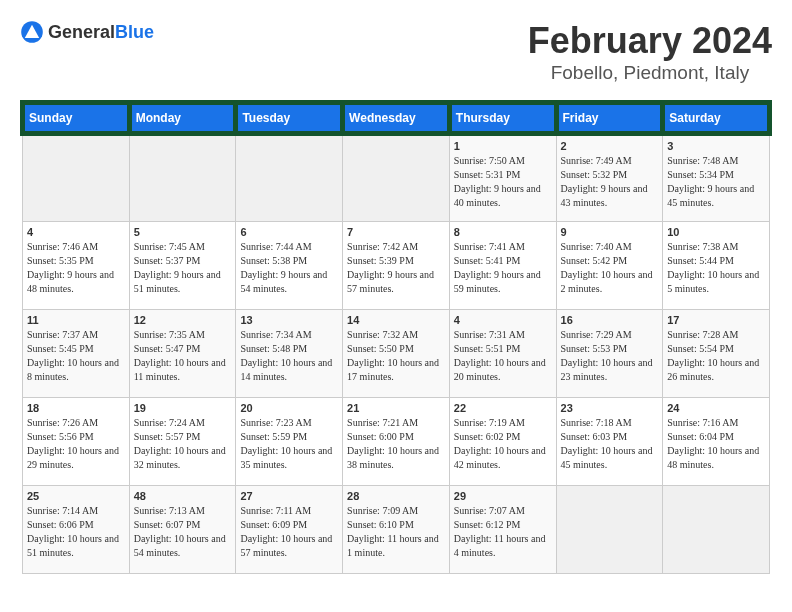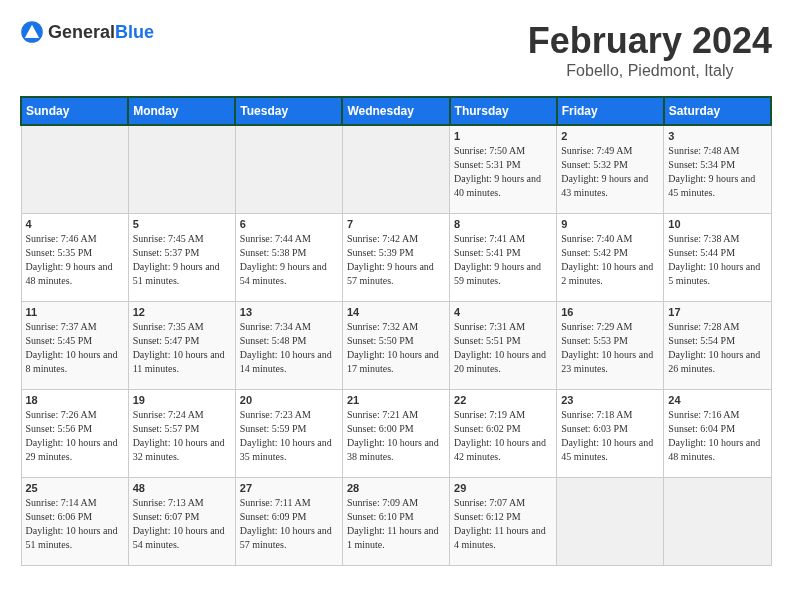--- a/index.html
+++ b/index.html
@@ -37,36 +37,36 @@
     }
     .title-area {
       text-align: center;
     }
     .main-title {
       font-size: 36px;
       font-weight: bold;
       color: #333;
     }
     .subtitle {
-      font-size: 16px;
+      font-size: 19px;
       color: #555;
     }
     table {
       width: 100%;
       border-collapse: collapse;
       table-layout: fixed;
     }
     thead tr th {
       background-color: #1a73e8;
       color: #fff;
       padding: 6px 4px;
       font-size: 12px;
       font-weight: bold;
       text-align: left;
-      border: 2px solid #14532d;
+      border: 5px solid #14532d;
     }
     tbody tr td {
       vertical-align: top;
       border: 1px solid #ccc;
       padding: 4px 4px;
       font-size: 10px;
       color: #333;
       height: 88px;
     }
     tbody tr:nth-child(odd) td {

